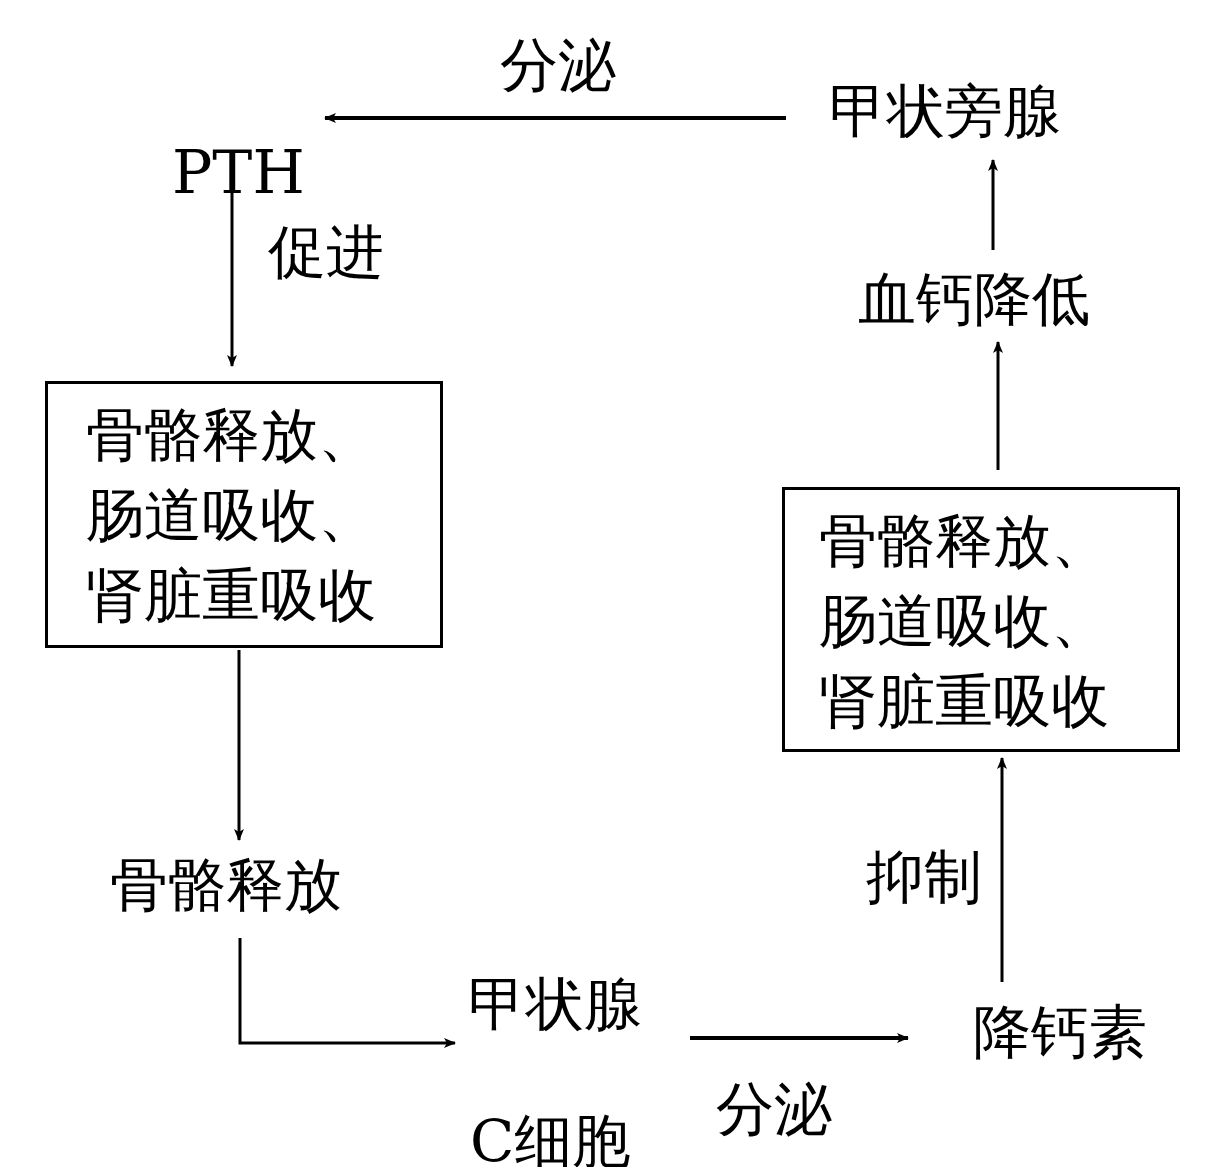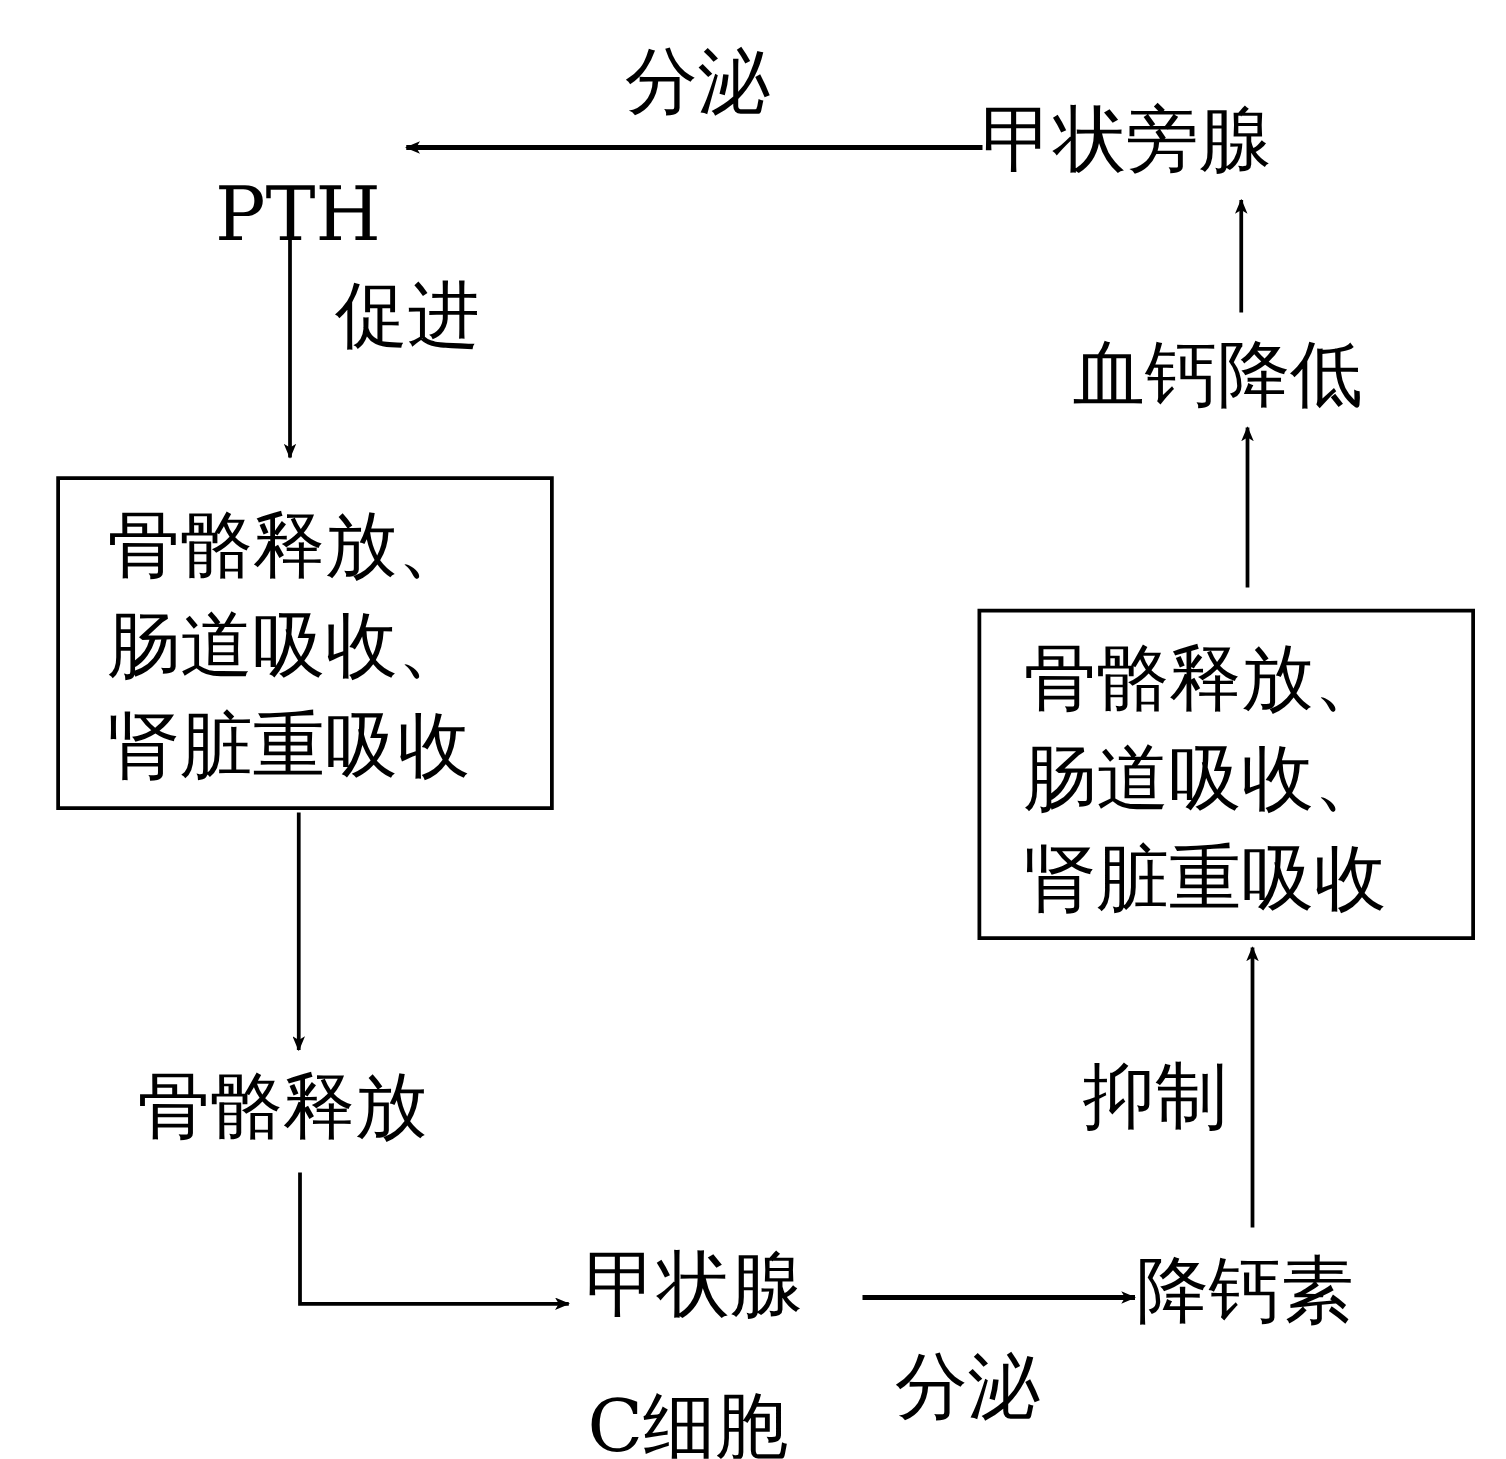--- a/index.html
+++ b/index.html
@@ -1,20 +1,20 @@
 <!DOCTYPE html>
 <html><head>
 <meta charset="utf-8">
 <style>
   html, body { margin: 0; padding: 0; background: #ffffff; }
   body { width: 1205px; height: 1167px; position: relative; overflow: hidden;
          font-family: "DejaVu Serif", "Liberation Serif", serif; color: #000; }
   .lbl { position: absolute; font-size: 58px; line-height: 1; white-space: nowrap; color: #000; }
   .box { position: absolute; border: 3px solid #000; box-sizing: border-box; background: #fff; }
-  .box .line { display: block; font-size: 58px; line-height: 80px; white-space: nowrap; }
+  .box .line { display: block; font-size: 58px; line-height: 80px; white-space: nowrap; font-family: Liberation Serif, serif; }
   svg.arrows { position: absolute; left: 0; top: 0; }
 </style>
 </head>
 <body>
 
 <svg class="arrows" width="1205" height="1167">
   <defs>
     <marker id="ah" viewBox="0 0 12 10" refX="11" refY="5" markerWidth="12" markerHeight="10" markerUnits="userSpaceOnUse" orient="auto">
       <path d="M0,0 L12,5 L0,10 L3,5 Z" fill="#000"></path>
     </marker>
@@ -34,21 +34,21 @@
 
   <line x1="998" y1="470" x2="998" y2="342" stroke="#000" stroke-width="3" marker-end="url(#ah)"></line>
 
   <line x1="993" y1="250" x2="993" y2="160" stroke="#000" stroke-width="3" marker-end="url(#ah)"></line>
 </svg>
 
 <div class="lbl" style="left:500px; top:36px;">分泌</div>
 
 <div class="lbl" style="left:172px; top:110px; font-size:60px;margin-top:32px;">PTH</div>
 
-<div class="lbl" style="left:785px; top:82px;">甲状旁腺</div>
+<div class="lbl" style="left:829px; top:82px;">甲状旁腺</div>
 
 <div class="lbl" style="left:268px; top:224px;font-family:Liberation Serif, serif;">促进</div>
 
 <div class="lbl" style="left:858px; top:270px;text-align:center;">血钙降低</div>
 
 <div class="box" style="left:45px; top:381px; width:398px; height:267px; padding:12px 0 0 38px;">
   <span class="line">骨骼释放、</span>
   <span class="line">肠道吸收、</span>
   <span class="line">肾脏重吸收</span>
 </div>
@@ -56,18 +56,18 @@
 <div class="box" style="left:782px; top:487px; width:398px; height:265px; padding:12px 0 0 34px;">
   <span class="line">骨骼释放、</span>
   <span class="line">肠道吸收、</span>
   <span class="line">肾脏重吸收</span>
 </div>
 
 <div class="lbl" style="left:866px; top:848px;">抑制</div>
 
 <div class="lbl" style="left:110px; top:856px;">骨骼释放</div>
 
-<div class="lbl" style="left:468px; top:998px;">甲状腺</div>
+<div class="lbl" style="left:468px; top:975px;">甲状腺</div>
 <div class="lbl" style="left:470px; top:1112px;">C细胞</div>
 
-<div class="lbl" style="left:909px; top:1003px;text-align:right;">降钙素</div>
+<div class="lbl" style="left:973px; top:1003px;text-align:right;">降钙素</div>
 
 <div class="lbl" style="left:716px; top:1080px;">分泌</div>
 
 </body></html>

